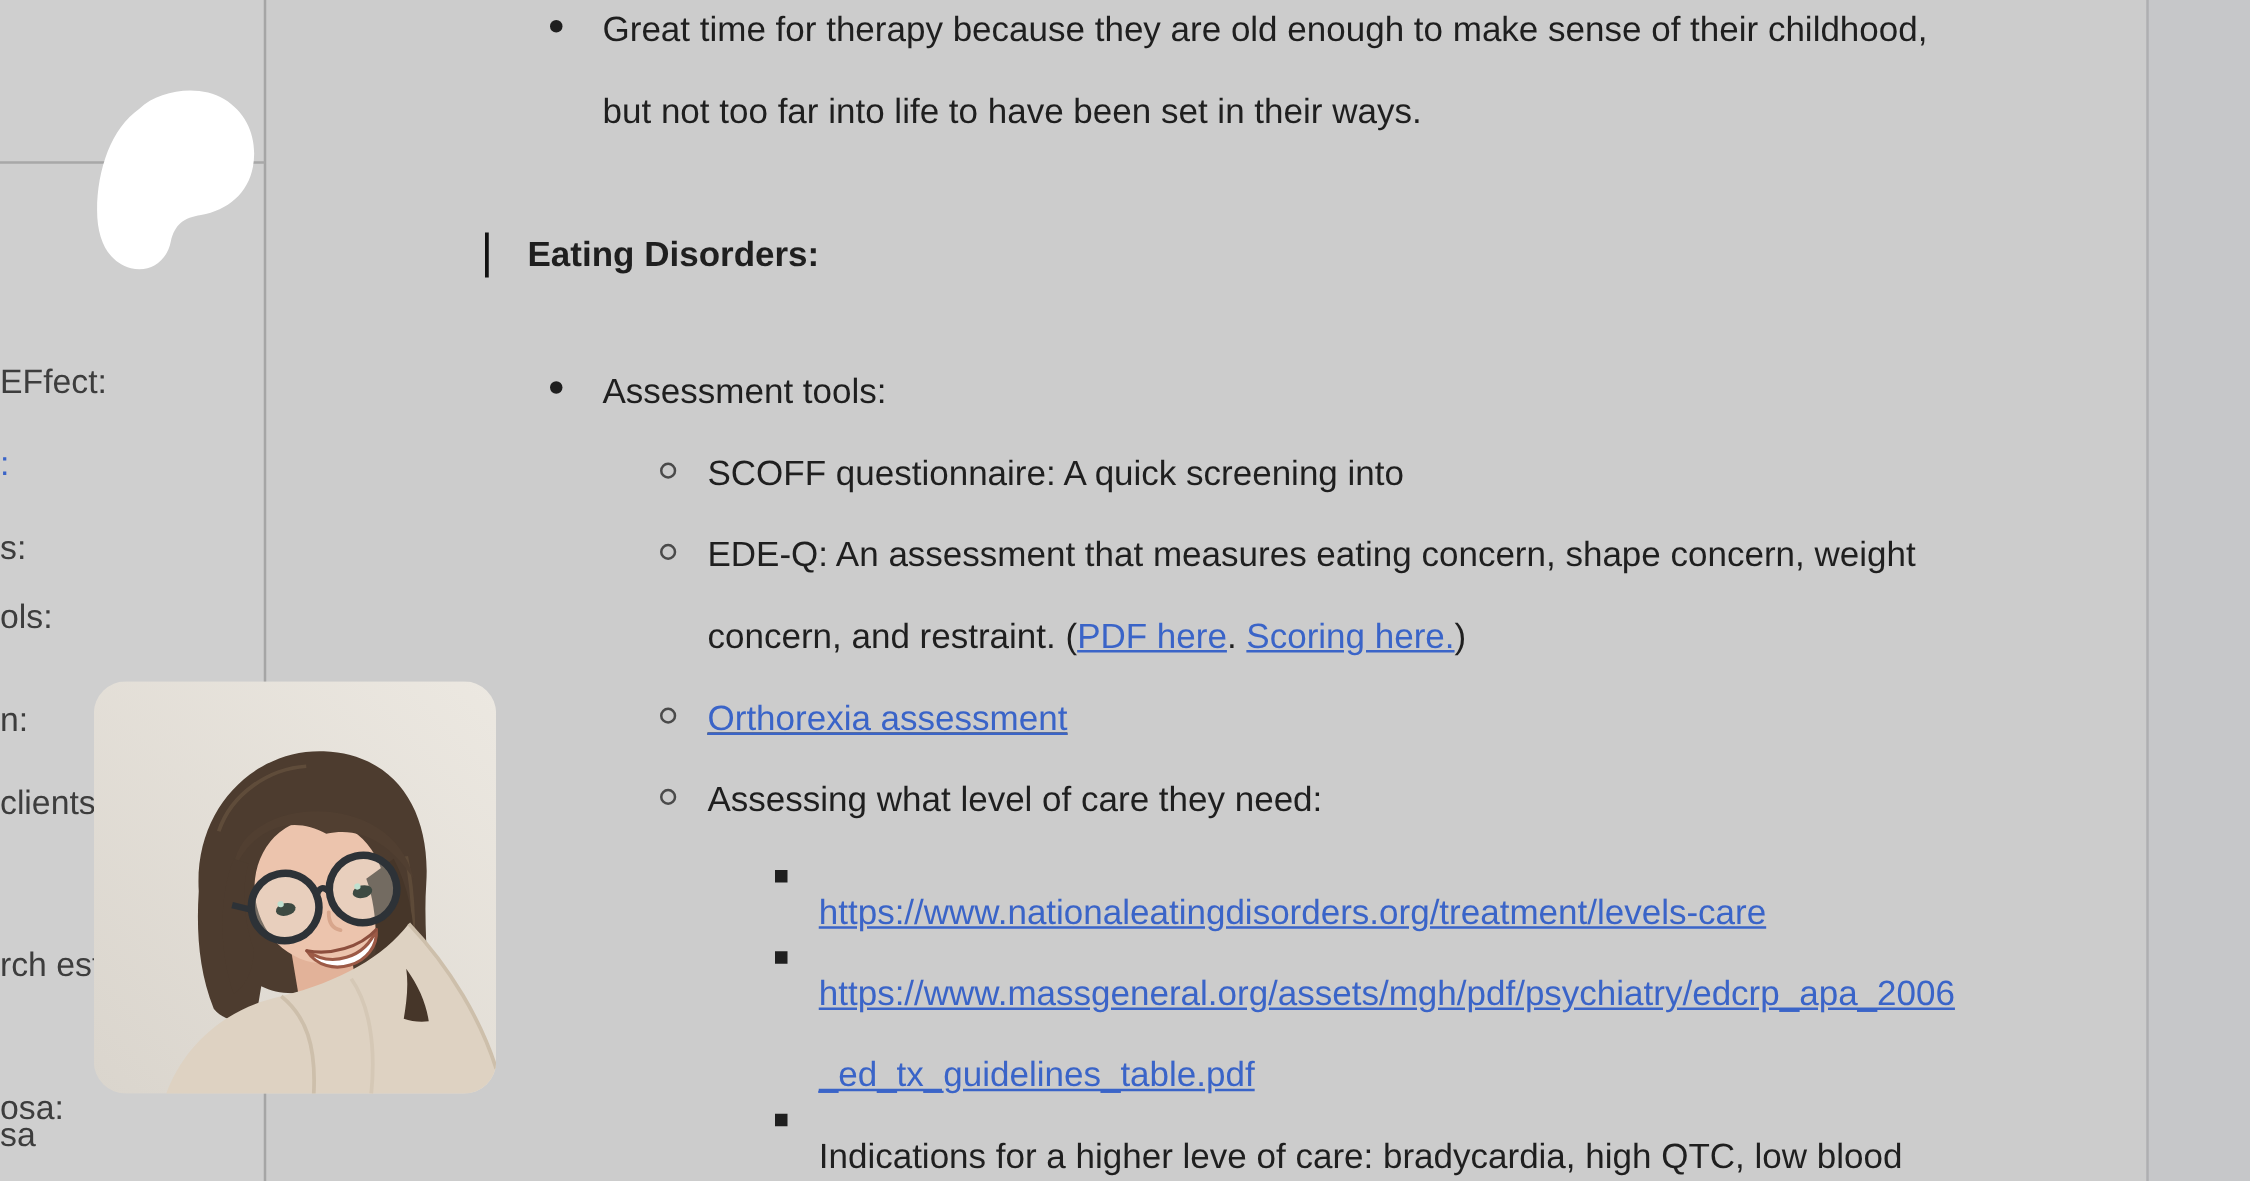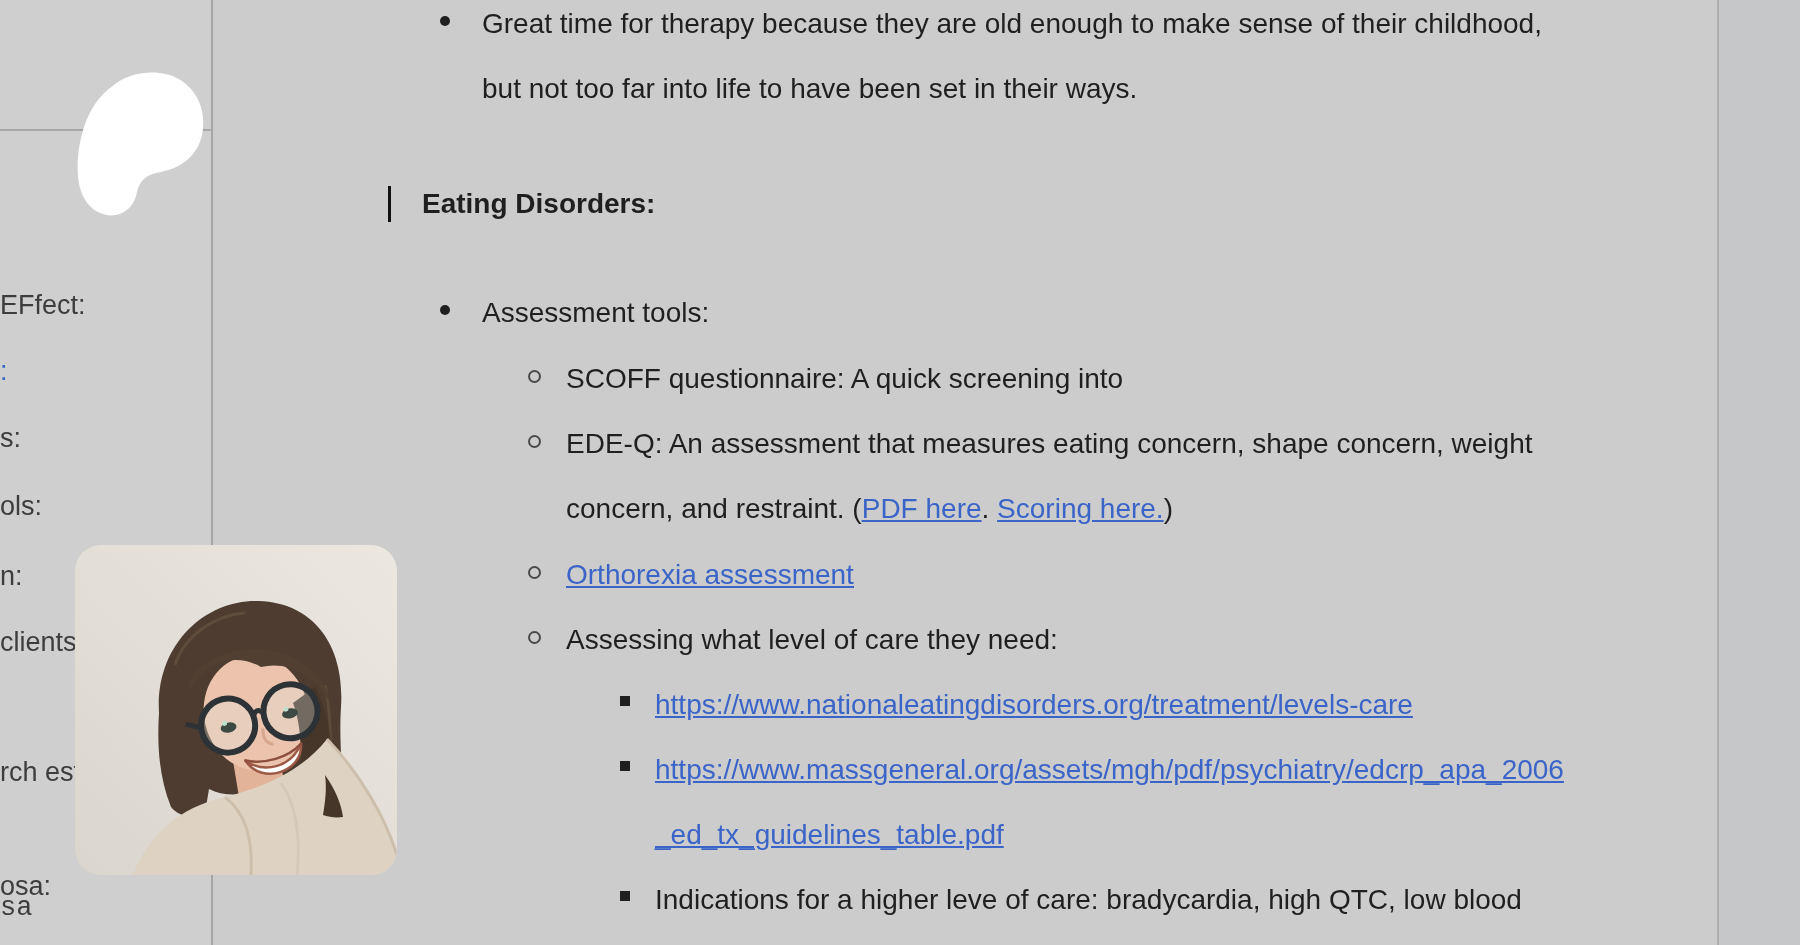--- a/index.html
+++ b/index.html
@@ -28,28 +28,28 @@
   .sidebar-hline{
     position:absolute;left:0;top:129px;width:212px;height:2px;
     background:#a8a8a8;z-index:2;
   }
   
   .frag{
     position:absolute;left:0;z-index:3;
     font-size:27px;color:#3d3d3d;white-space:nowrap;line-height:1;
   }
   .frag.blue{color:#3a64c8;}
-  .f1{top:292px;} .f2{top:358px;} .f3{top:425px;} .f4{top:493px;}
-  .f5{top:563px;} .f6{top:629px;} .f7{top:759px;} .f8{top:873px;} .f9{top:895px;font-family:Liberation Mono, monospace;}
+  .f1{top:292px;} .f2{top:358px;} .f3{top:425px;} .f4{top:480px;}
+  .f5{top:563px;} .f6{top:629px;} .f7{top:759px;} .f8{top:873px;} .f9{top:895px;}
   
   .line{
     position:absolute;z-index:3;line-height:1.15;
     font-size:28px;color:#1f1f1f;white-space:nowrap;
   }
-  .l1{left:482px;} .l2{left:566px;} .l3{left:655px;}
+  .l1{left:482px;} .l2{left:566px;} .l3{left:655px;margin-top:25px;}
   .heading{left:392px;font-size:28px;font-weight:bold;}
   .t-p1a{top:8px;} .t-p1b{top:73px;}
   .t-head{top:188px;margin-left:30px;}
   .t-assess{top:297px;}
   .t-scoff{top:363px;}
   .t-edeq1{top:428px;}
   .t-edeq2{top:493px;}
   .t-ortho{top:559px;text-decoration:underline;}
   .t-assessing{top:624px;}
   .t-url1{top:689px;}

